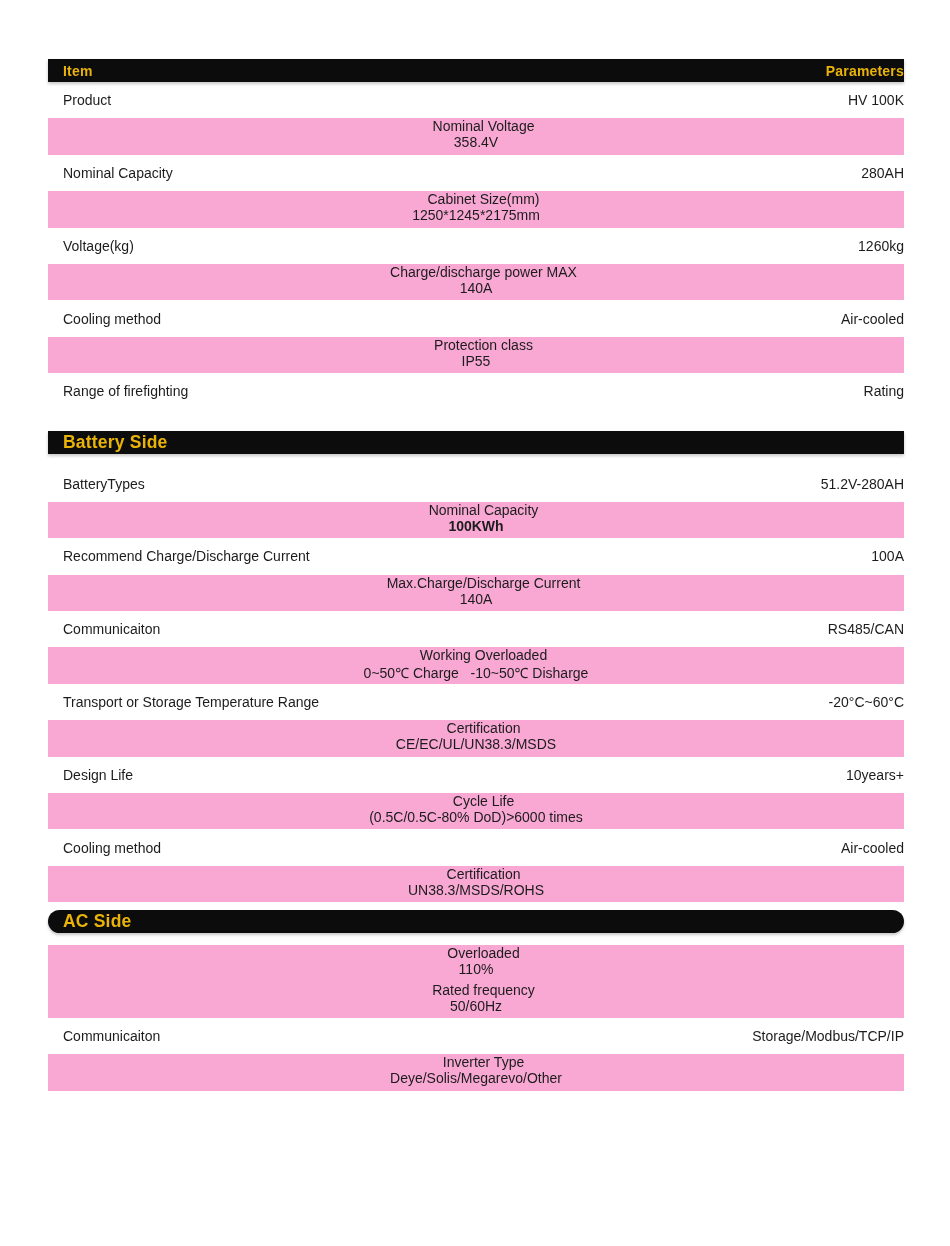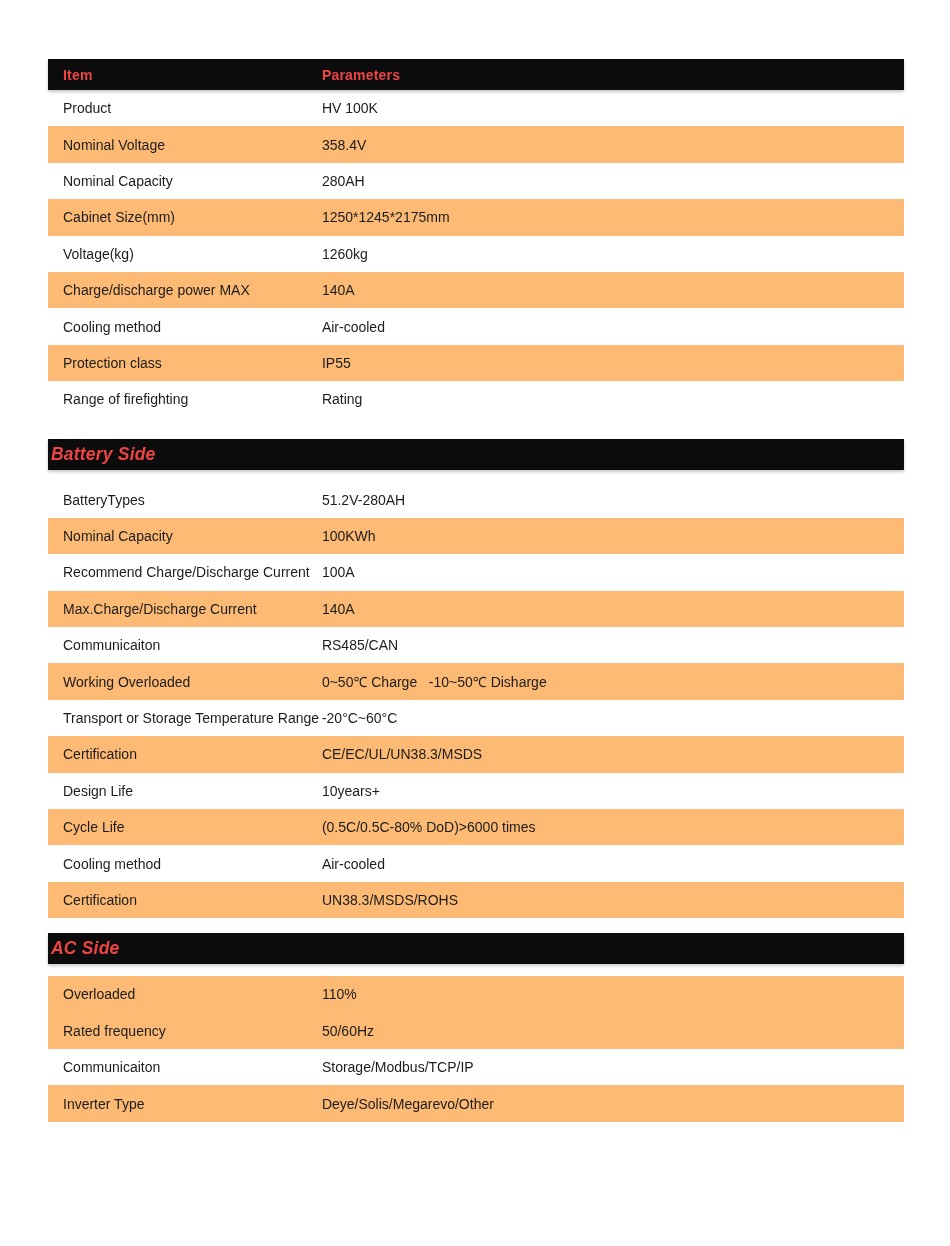--- a/index.html
+++ b/index.html
@@ -9,65 +9,64 @@
     height: 1246px;
     font-family: "Liberation Sans", sans-serif;
     color: #1c1c1c;
     overflow: hidden;
   }
   .page { padding-top: 59px; }
   .spec-table { margin-left: 48px; width: 856px; }
 
   .bar {
     background: #0c0c0c;
-    color: #ef4444;
-    height: 31px;
+    color: #eab308;
+    height: 23px;
     display: flex;
     align-items: center;
     box-shadow: 0 2px 3px rgba(0,0,0,0.22);
   }
   .header-bar .head {
     font-weight: bold;
     font-size: 17.5px;
     letter-spacing: 0.2px;
   }
   .section-bar {
     margin-top: 21px;
-    padding-left: 3px;
+    padding-left: 15px;
     font-weight: bold;
     font-size: 17.5px;
     letter-spacing: 0.2px;
-    font-style: italic;
   }
-  .section-bar.ac-bar { margin-top: 15px; }
+  .section-bar.ac-bar { margin-top: 8px; border-radius: 12px; }
   .section-title { display: inline-block; }
 
   .rows-gap { margin-top: 12px; }
 
   .row {
     display: flex;
     align-items: center;
     height: 36.4px;
   }
-  .row.alt { background: #fdba74; }
+  .row.alt { background: #f9a8d4; flex-direction: column; }
 
   .cell { display: block; }
   .cell.label {
     flex: 0 0 32%;
     padding-left: 15px;
     font-size: 14px;
     white-space: nowrap;
   }
   .cell.value {
     flex: 1 1 auto;
-    text-align: left;
+    text-align: right;
     font-size: 14px;
     white-space: pre;
   }
-  .cell.value.bold { font-weight: normal; }
+  .cell.value.bold { font-weight: bold; }
 </style>
 </head>
 <body>
 
 <div class="page">
   <div class="spec-table">
 
     <div class="bar header-bar">
       <span class="cell label head">Item</span>
       <span class="cell value head">Parameters</span>

